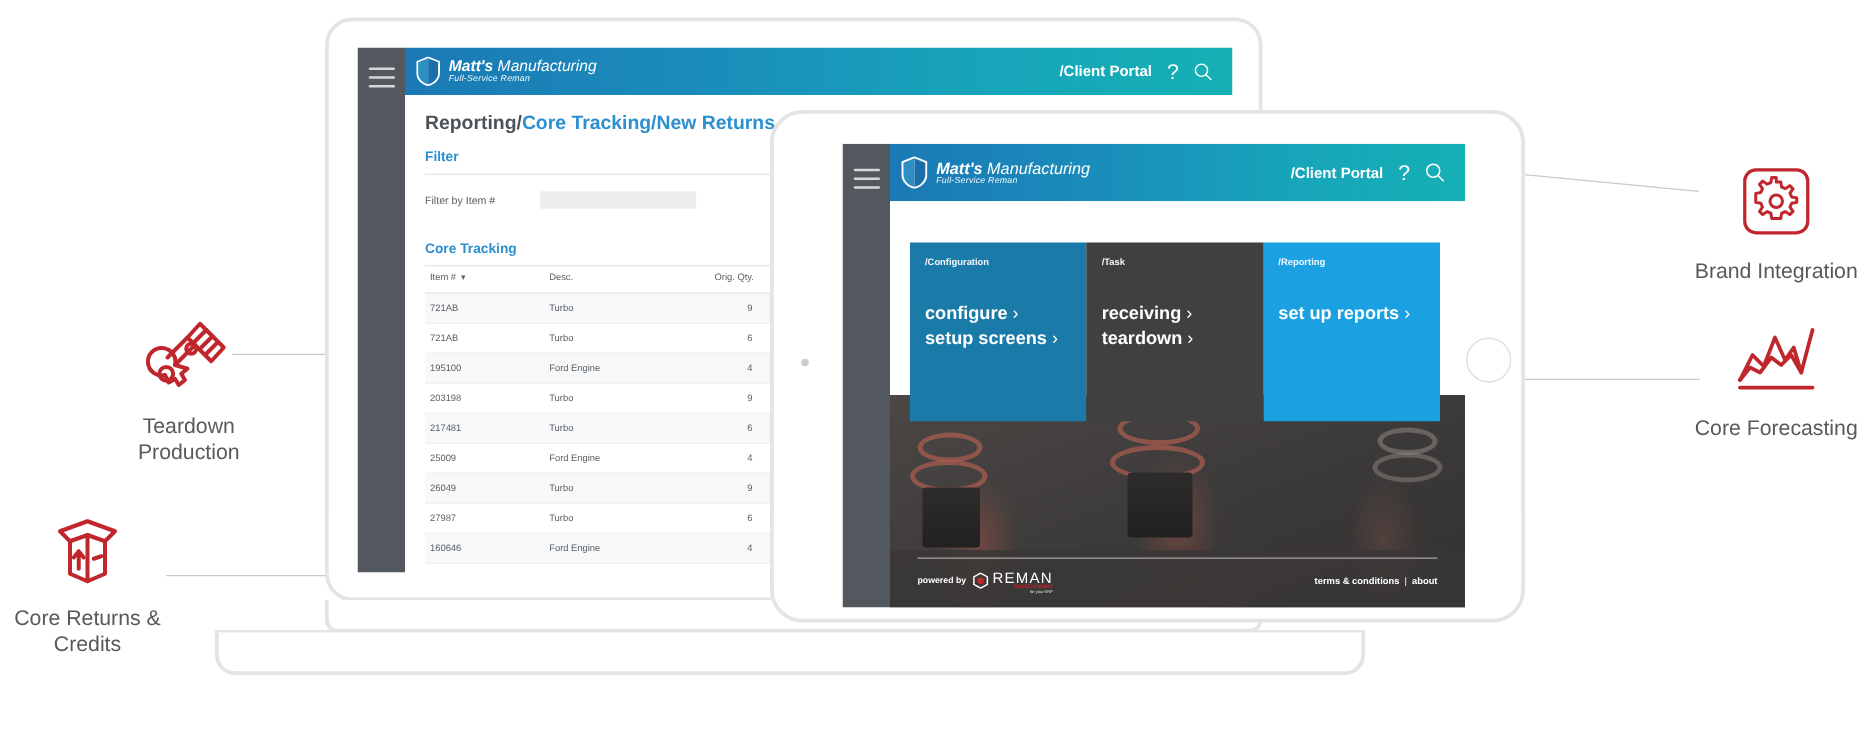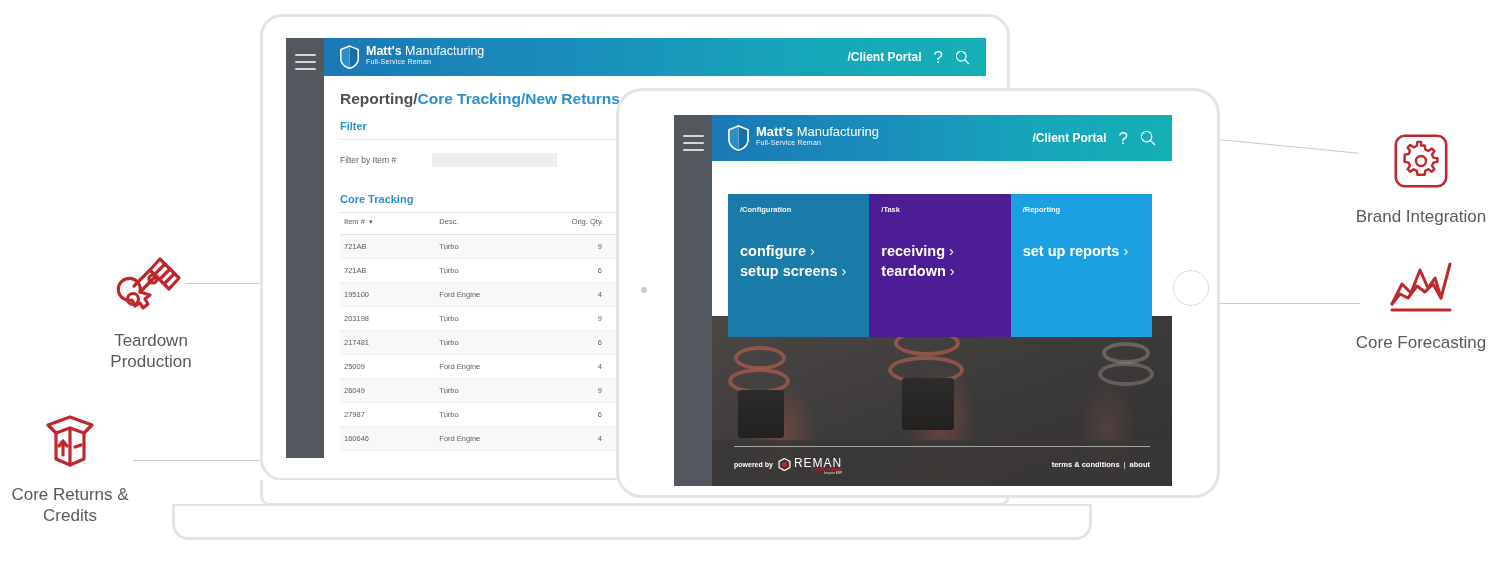--- a/index.html
+++ b/index.html
@@ -47,21 +47,21 @@
   
   .app-sidebar { position: absolute; left: 0; top: 0; bottom: 0; width: 38px; background: #53585e; }
   .burger { position: absolute; left: 9px; top: 16px; width: 21px; }
   .burger span { display: block; height: 2px; background: #d5d7d9; margin-bottom: 5px; border-radius: 1px; }
 
   .app-header {
     position: absolute; left: 38px; right: 0; top: 0; height: 38px;
     background: linear-gradient(90deg, #1b79b5 0%, #1a8cbb 35%, #17a5ba 70%, #14b0b4 100%);
     display: flex; align-items: center; color: #fff;
   }
-  .brand { display: flex; margin-left: 16px; }
+  .brand { display: flex; align-items: center; margin-left: 9px; font-style: italic; }
   .shield { width: 19px; height: 24px; margin-right: 7px; }
   .brand-text { line-height: 1.05; }
   .brand-main { font-size: 12.5px; }
   .brand-main b { font-weight: 700; }
   .brand-sub { font-size: 7px; letter-spacing: .2px; opacity: .95; }
   .header-right { margin-left: auto; display: flex; align-items: center; gap: 12px; padding-right: 16px; }
   .portal { font-size: 12px; font-weight: 700; }
   .qmark { font-size: 17px; font-weight: 400; line-height: 1; }
 
   
@@ -407,21 +407,21 @@
         </div>
 
         <div class="tiles" id="tiles">
             <div class="tile" style="background: rgb(26, 122, 168);">
               <div class="tile-cat">/Configuration</div>
               <div class="tile-links">
                 <div class="ln">configure <span class="chev">›</span></div>
                 <div class="ln">setup screens <span class="chev">›</span></div>
               </div>
             </div>
-            <div class="tile" style="background: #4c1d95;">
+            <div class="tile" style="background: #404040;">
               <div class="tile-cat">/Task</div>
               <div class="tile-links">
                 <div class="ln">receiving <span class="chev">›</span></div>
                 <div class="ln">teardown <span class="chev">›</span></div>
               </div>
             </div>
             <div class="tile" style="background: rgb(27, 161, 226);">
               <div class="tile-cat">/Reporting</div>
               <div class="tile-links">
                 <div class="ln">set up reports <span class="chev">›</span></div>

